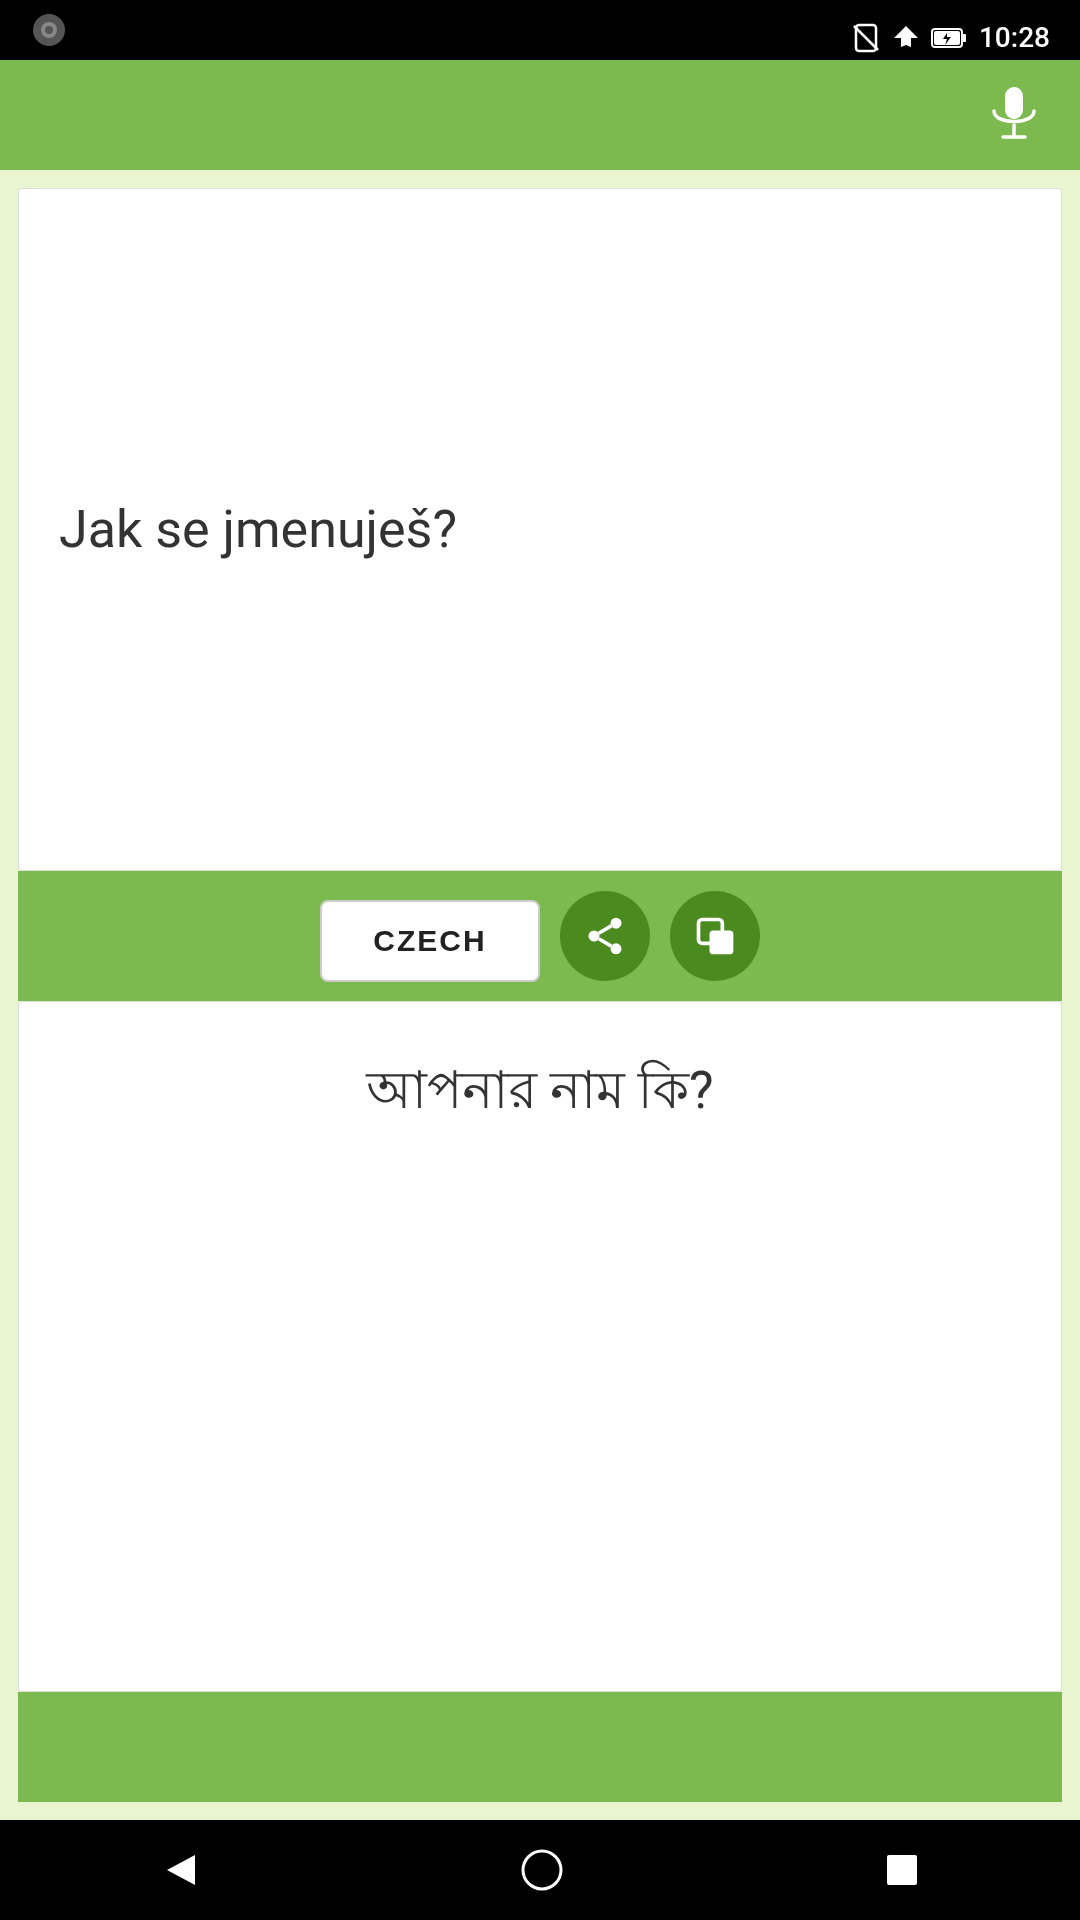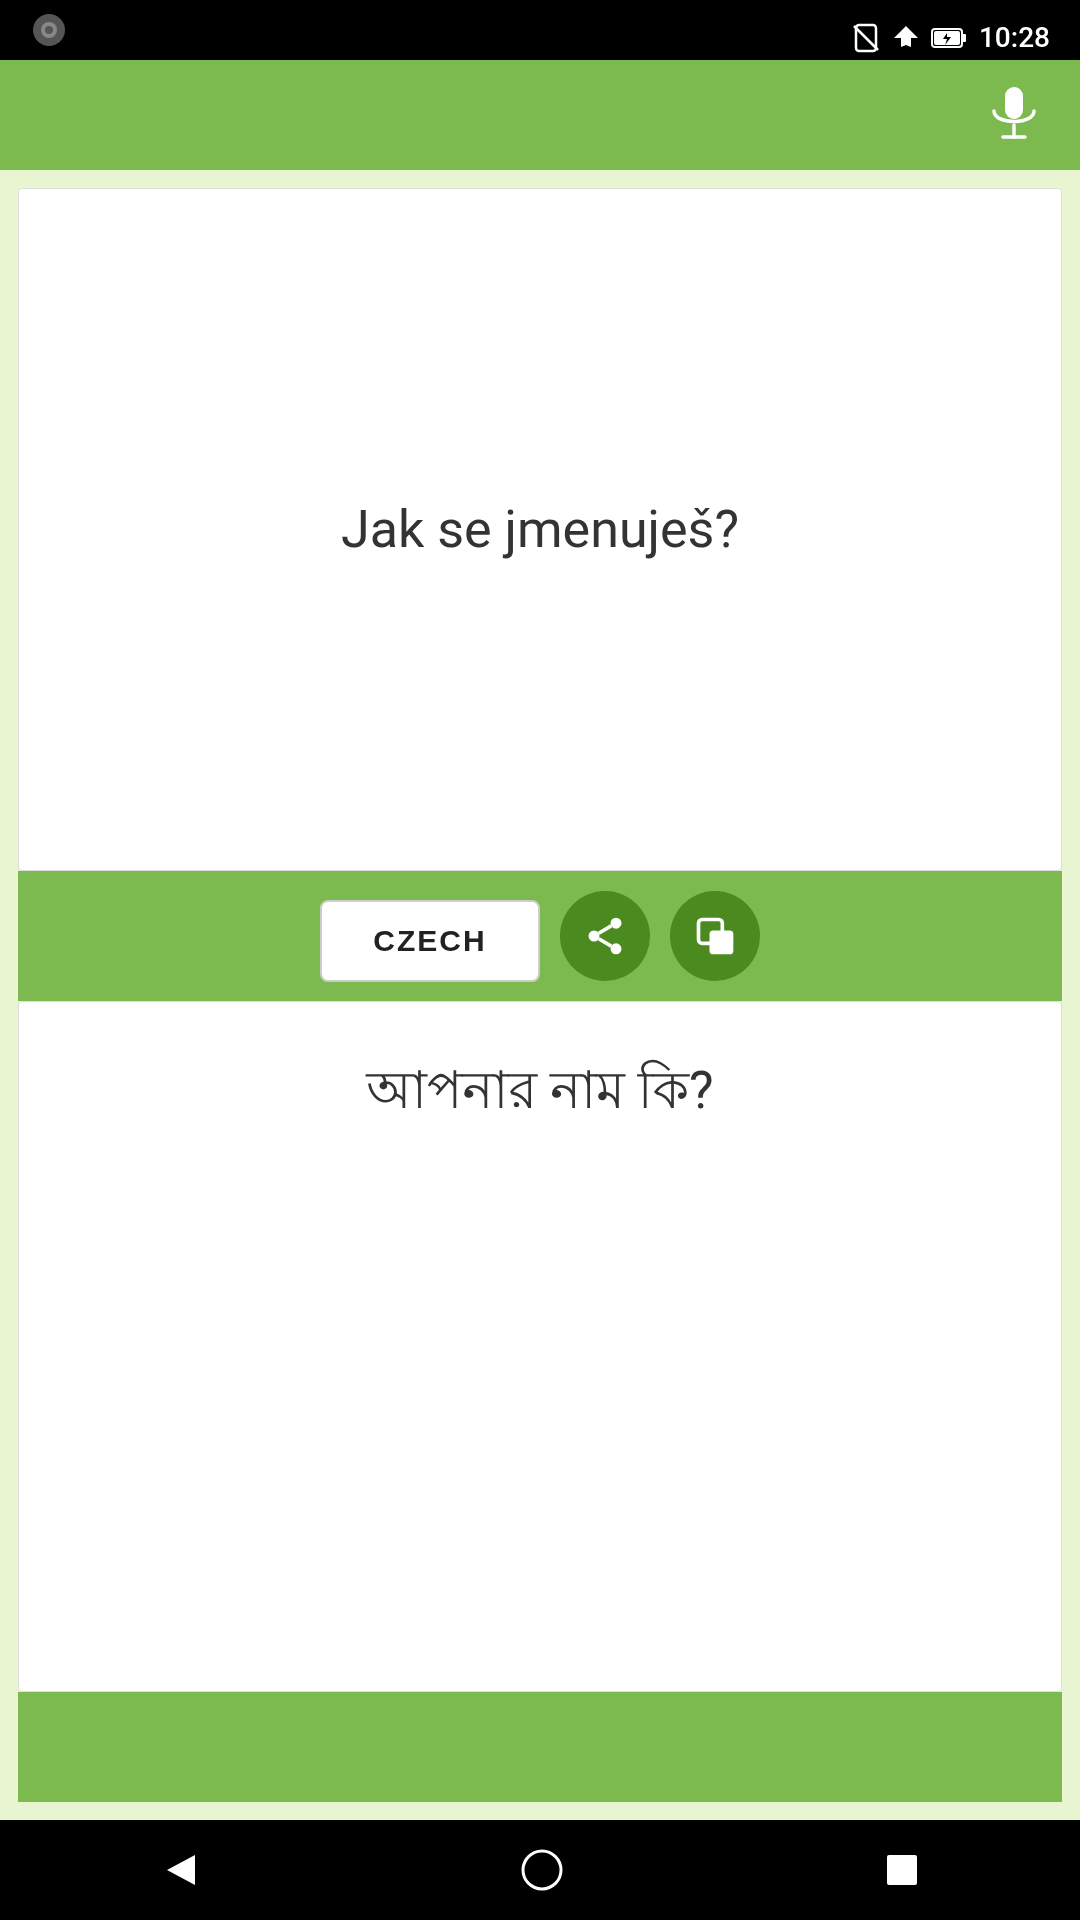--- a/index.html
+++ b/index.html
@@ -76,21 +76,21 @@
     }
 
     
     .source-panel {
       background: #fff;
       border: 1px solid #ddd;
       border-radius: 4px;
       flex: 1;
       display: flex;
       align-items: center;
-      justify-content: center;
+      justify-content: flex-start;
       padding: 40px;
     }
 
     .source-text {
       font-size: 52px;
       color: #333;
       text-align: center;
       font-weight: 400;
     }
 

